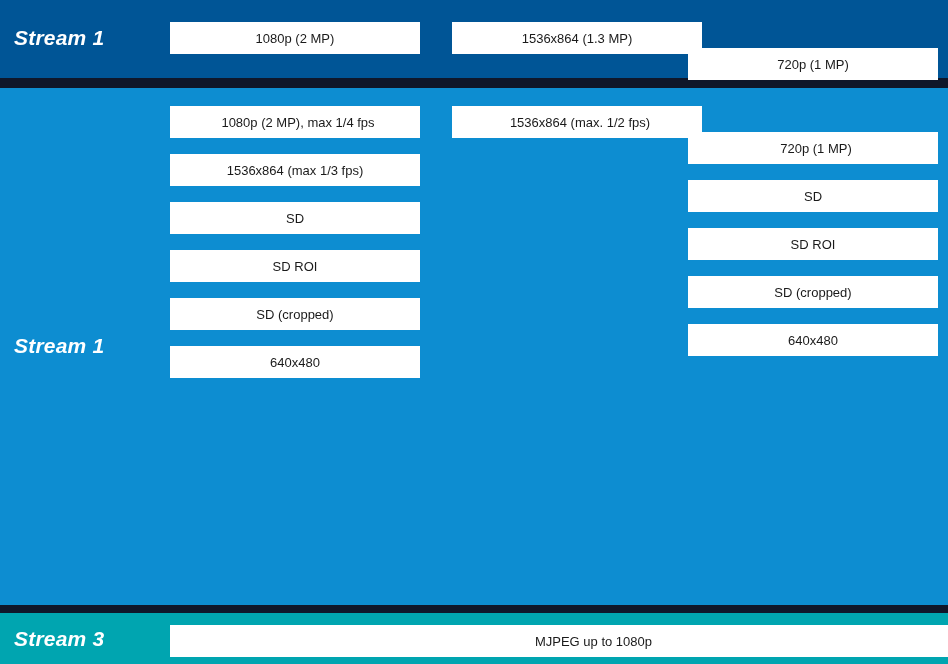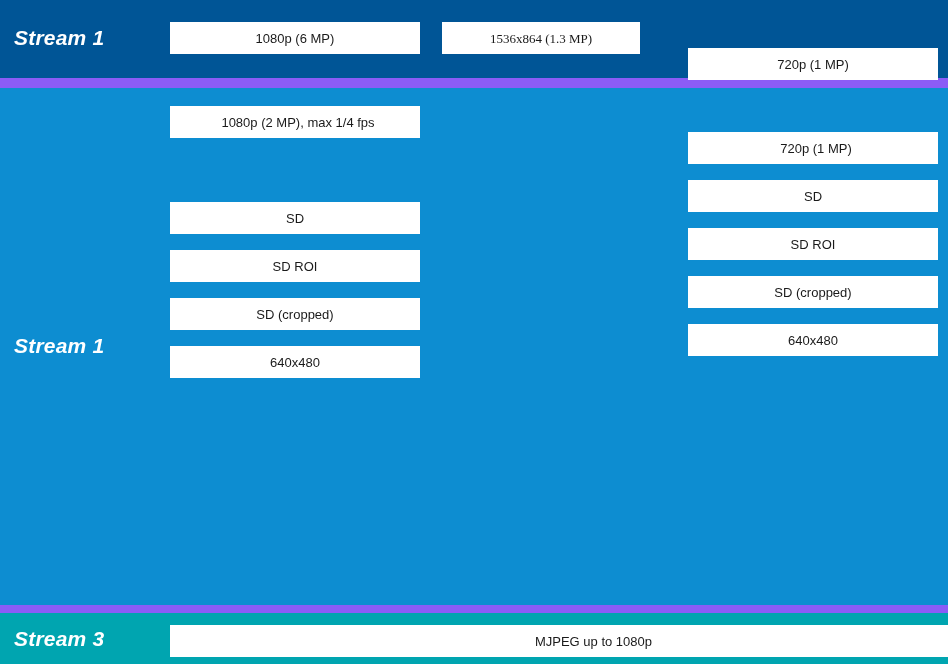--- a/index.html
+++ b/index.html
@@ -10,21 +10,21 @@
   body {
     width: 948px;
     height: 664px;
     font-family: "Liberation Sans", sans-serif;
     overflow: hidden;
   }
   .diagram {
     position: relative;
     width: 948px;
     height: 664px;
-    background: #8b5cf6;
+    background: #0f172a;
   }
 
   
   .band {
     position: absolute;
     left: 0;
     width: 948px;
   }
   .band-stream1 {
     top: 0;
@@ -66,21 +66,21 @@
     display: flex;
     align-items: center;
     justify-content: center;
     color: #1a1a1a;
     font-size: 13px;
     font-family: "Liberation Sans", sans-serif;
     white-space: nowrap;
     line-height: 1;
   }
   .col1 { left: 170px; width: 250px; }
-  .col2 { left: 442px; width: 198px; font-family: Liberation Serif, serif; }
+  .col2 { left: 452px; width: 250px; }
   .col3 { left: 688px; width: 250px; margin-top: 26px; }
 
   .s1row { top: 22px; }
 
   .r0 { top: 106px; padding-left: 6px; }
   .r1 { top: 154px; }
   .r2 { top: 202px; }
   .r3 { top: 250px; }
   .r4 { top: 298px; }
   .r5 { top: 346px; }
@@ -94,34 +94,36 @@
 </style>
 </head>
 <body>
 
 <div class="diagram">
 
   <div class="band band-stream1"></div>
 
   <div class="stream-label label-s1">Stream 1</div>
 
-  <div class="opt col1 s1row">1080p (6 MP)</div>
+  <div class="opt col1 s1row">1080p (2 MP)</div>
   <div class="opt col2 s1row">1536x864 (1.3 MP)</div>
   <div class="opt col3 s1row">720p (1 MP)</div>
 
   <div class="band band-stream2"></div>
 
   <div class="stream-label label-s2">Stream 1</div>
 
   <div class="opt col1 r0">1080p (2 MP), max 1/4 fps</div>
+  <div class="opt col1 r1">1536x864 (max 1/3 fps)</div>
   <div class="opt col1 r2">SD</div>
   <div class="opt col1 r3">SD ROI</div>
   <div class="opt col1 r4">SD (cropped)</div>
   <div class="opt col1 r5">640x480</div>
 
+  <div class="opt col2 r0">1536x864 (max. 1/2 fps)</div>
 
   <div class="opt col3 r0">720p (1 MP)</div>
   <div class="opt col3 r1">SD</div>
   <div class="opt col3 r2">SD ROI</div>
   <div class="opt col3 r3">SD (cropped)</div>
   <div class="opt col3 r4">640x480</div>
 
   <div class="band band-stream3"></div>
 
   <div class="stream-label label-s3">Stream 3</div>

